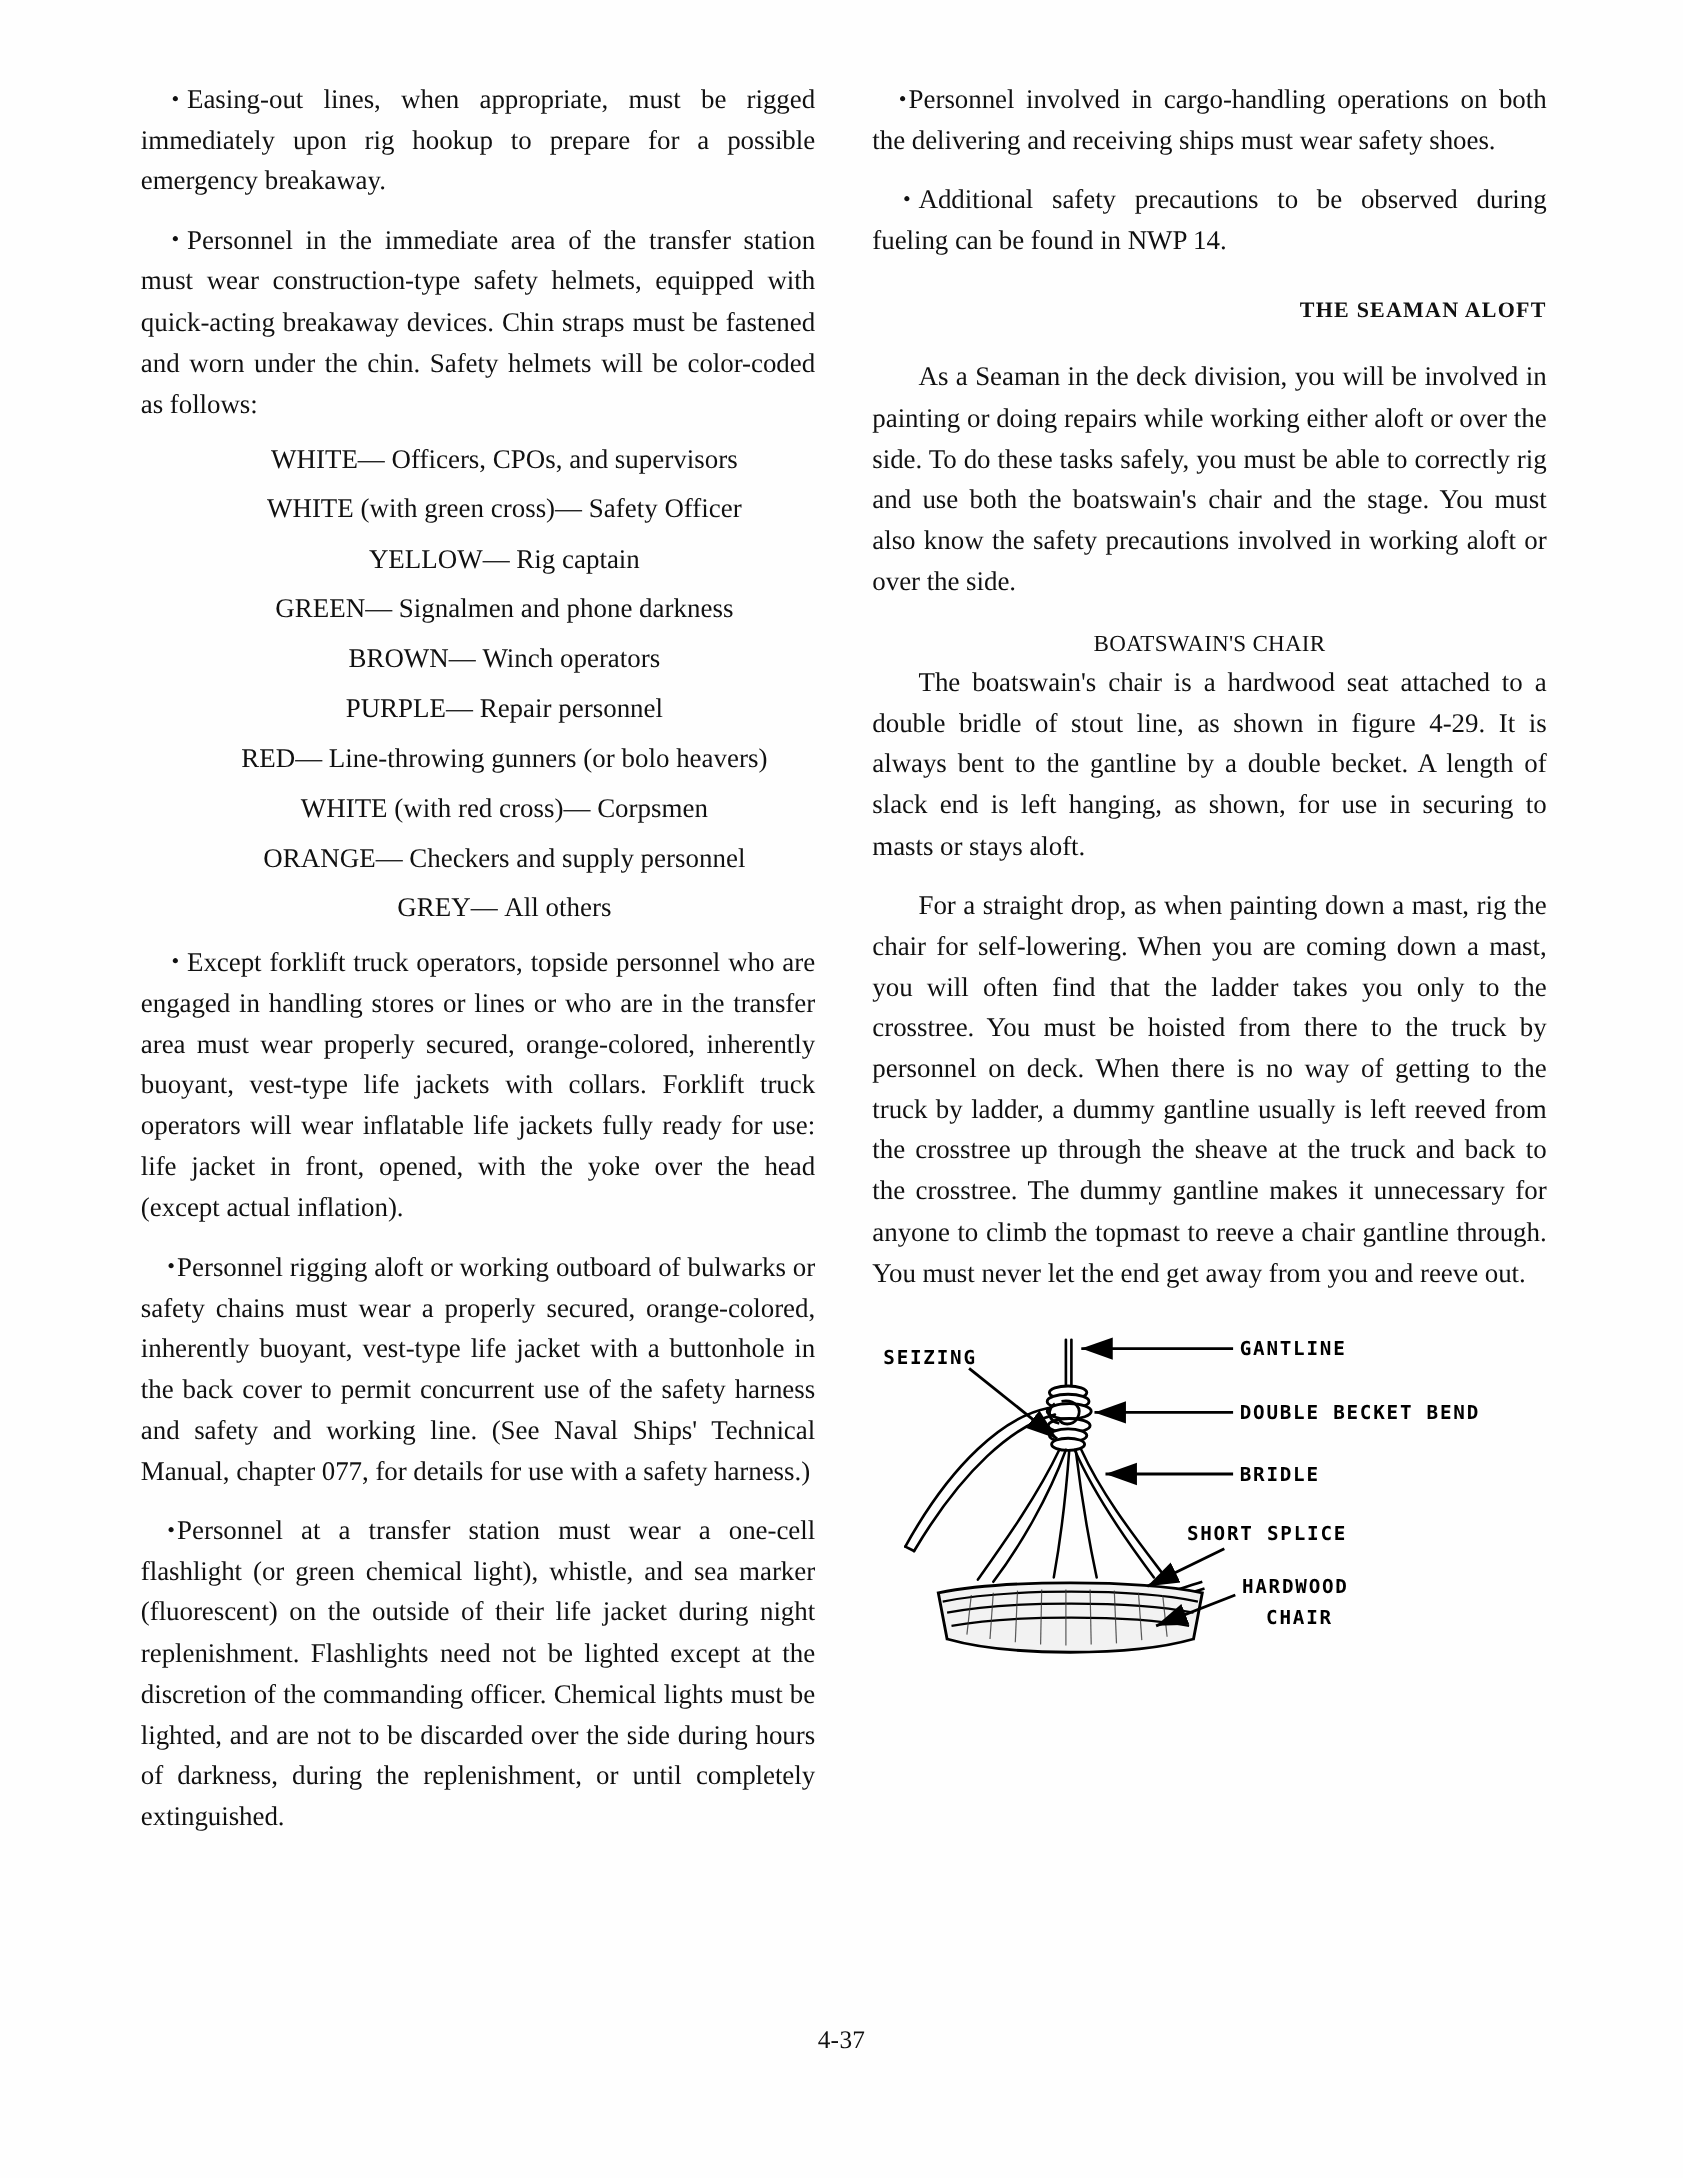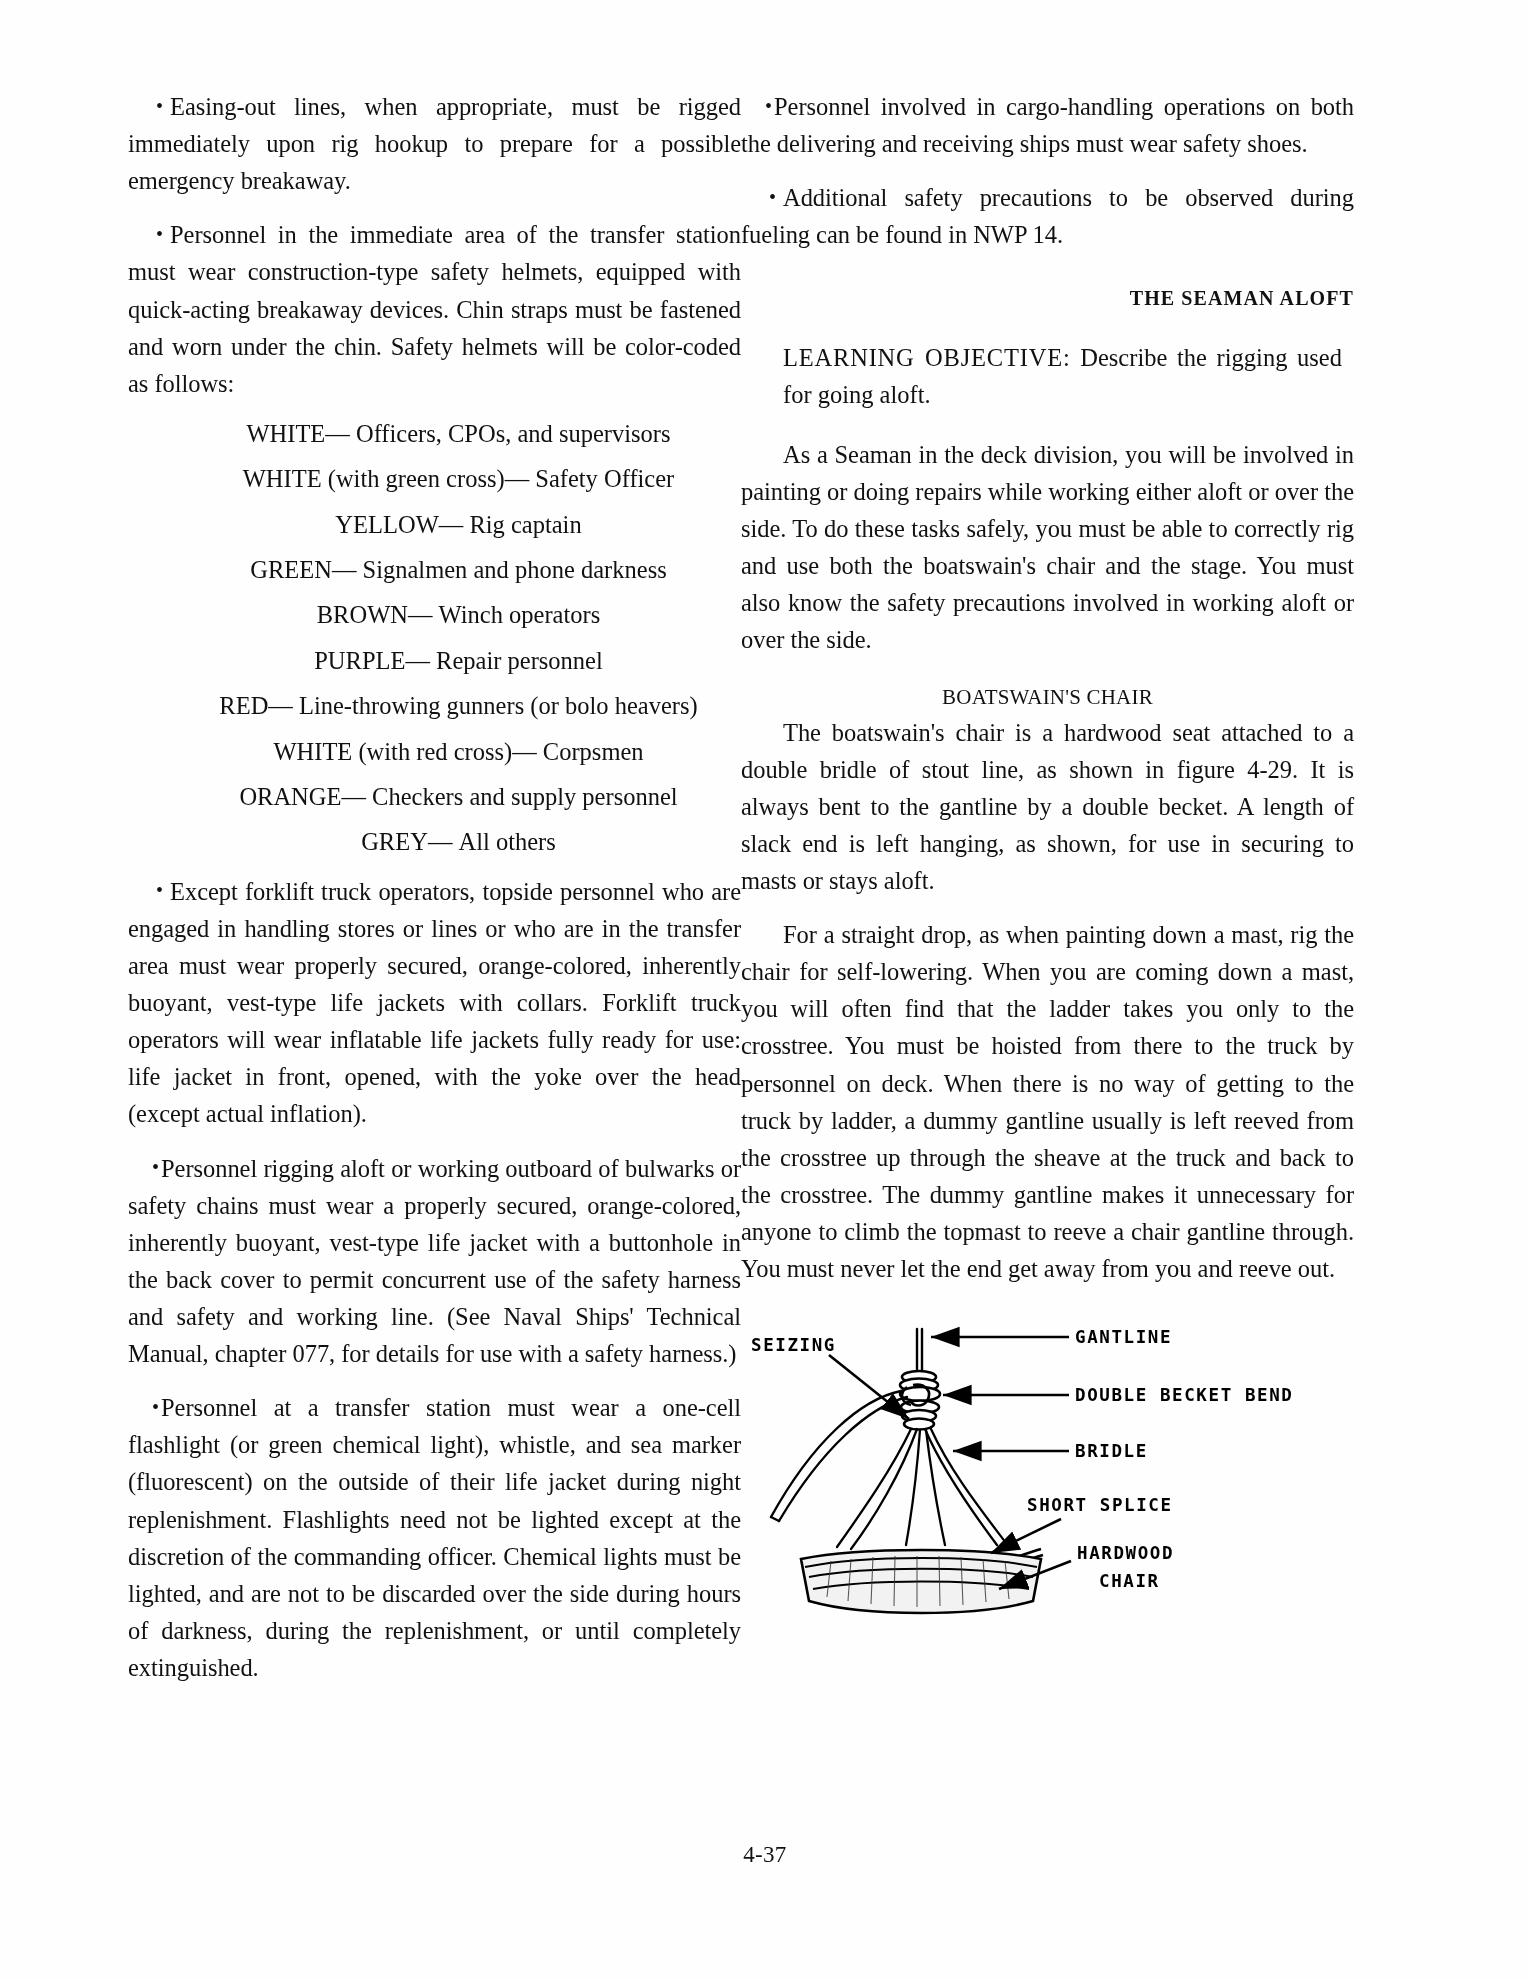--- a/index.html
+++ b/index.html
@@ -18,23 +18,24 @@
   .page {
     position: absolute;
     left: 0; top: 0;
     width: 1530px;
     height: 1980px;
     background: #fefefe;
   }
   .columns {
     position: absolute;
     left: 128px;
-    top: 88px;
+    top: 72px;
     width: 1278px;
     display: flex;
+    gap: 52px;
   }
   .col {
     width: 613px;
   }
   p.body {
     margin: 0 0 17px 0;
     font-size: 24.5px;
     line-height: 1.515;
     text-align: justify;
     text-indent: 0;
@@ -161,21 +162,20 @@
     </div>
 
     <div class="col">
 
       <p class="body bulleted"><span class="bullet tight">•</span><span>Personnel involved in cargo-handling operations on both the delivering and receiving ships must wear safety shoes.</span></p>
 
       <p class="body bulleted"><span class="bullet">•</span><span>Additional safety precautions to be observed during fueling can be found in NWP 14.</span></p>
 
       <h2 class="section-head">THE SEAMAN ALOFT</h2>
 
-      <p class="objective"><span class="lo-label">LEARNING OBJECTIVE:</span> <span>Describe the rigging used for going aloft.</span></p>
 
       <p class="body" style="text-indent:42px;">As a Seaman in the deck division, you will be involved in painting or doing repairs while working either aloft or over the side. To do these tasks safely, you must be able to correctly rig and use both the boatswain's chair and the stage. You must also know the safety precautions involved in working aloft or over the side.</p>
 
       <h3 class="sub-head">BOATSWAIN'S CHAIR</h3>
 
       <p class="body" style="text-indent:42px;">The boatswain's chair is a hardwood seat attached to a double bridle of stout line, as shown in figure 4-29. It is always bent to the gantline by a double becket. A length of slack end is left hanging, as shown, for use in securing to masts or stays aloft.</p>
 
       <p class="body" style="text-indent:42px;">For a straight drop, as when painting down a mast, rig the chair for self-lowering. When you are coming down a mast, you will often find that the ladder takes you only to the crosstree. You must be hoisted from there to the truck by personnel on deck. When there is no way of getting to the truck by ladder, a dummy gantline usually is left reeved from the crosstree up through the sheave at the truck and back to the crosstree. The dummy gantline makes it unnecessary for anyone to climb the topmast to reeve a chair gantline through. You must never let the end get away from you and reeve out.</p>
 
       <div class="figure-wrap">

